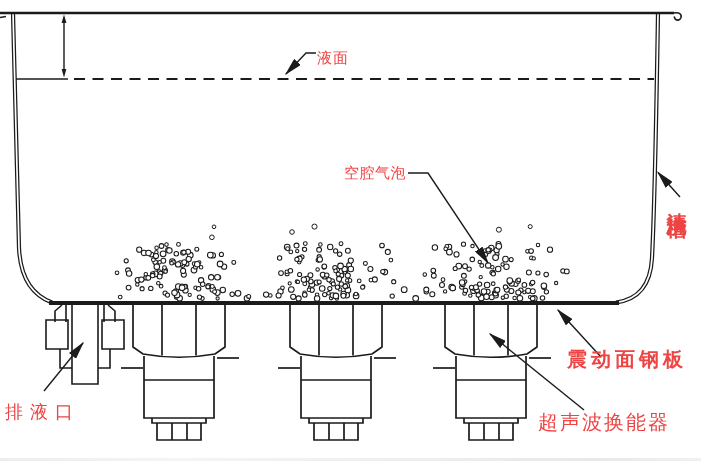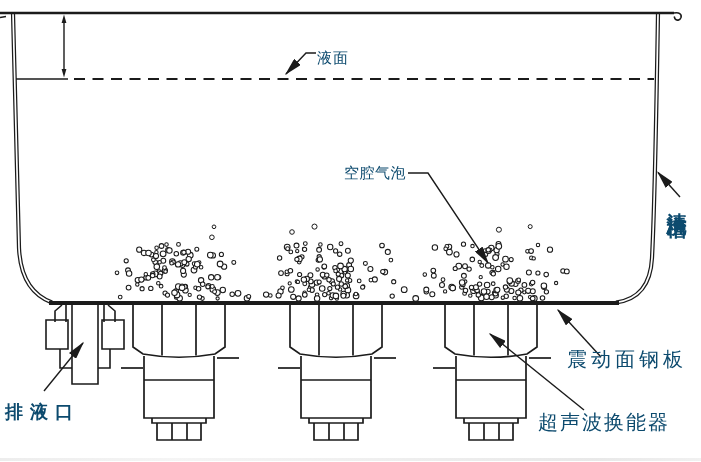--- a/index.html
+++ b/index.html
@@ -6,34 +6,34 @@
   .stage{
     position:relative;
     width:701px;height:462px;
     background:#ffffff;
     overflow:hidden;
     font-family:"DejaVu Sans","Liberation Sans",sans-serif;
   }
   .stage svg{position:absolute;left:0;top:0;}
   .lbl{
     position:absolute;
-    color:#0c4a6e;
+    color:#ef4444;
     white-space:nowrap;
     line-height:1.05;
     user-select:none;
   }
   .lbl-liquid{left:317px;top:51px;font-size:15px;letter-spacing:1px;font-weight:500;}
   .lbl-bubbles{left:344px;top:166px;font-size:15px;letter-spacing:0.5px;font-weight:500;}
   .lbl-tank{
     left:666px;top:197px;font-size:20px;font-weight:700;
     writing-mode:vertical-rl;text-orientation:upright;letter-spacing:3px;
   }
-  .lbl-plate{left:567px;top:349px;font-size:20px;font-weight:400;letter-spacing:4px;}
+  .lbl-plate{left:567px;top:349px;font-size:20px;font-weight:700;letter-spacing:4px;}
   .lbl-transducer{left:538px;top:412px;font-size:20px;font-weight:400;letter-spacing:2px;}
-  .lbl-drain{left:5px;top:403px;font-size:18px;font-weight:700;letter-spacing:7px;}
+  .lbl-drain{left:5px;top:403px;font-size:18px;font-weight:400;letter-spacing:7px;}
   .artifact-bottom{
     position:absolute;left:0;bottom:1px;width:100%;height:3px;
     background:linear-gradient(90deg,#e3e3e3,#efefef 25%,#e6e6e6 55%,#dcdcdc 85%,#e9e9e9);
     opacity:.65;
   }
 </style>
 </head>
 <body>
 
 <div class="stage">

